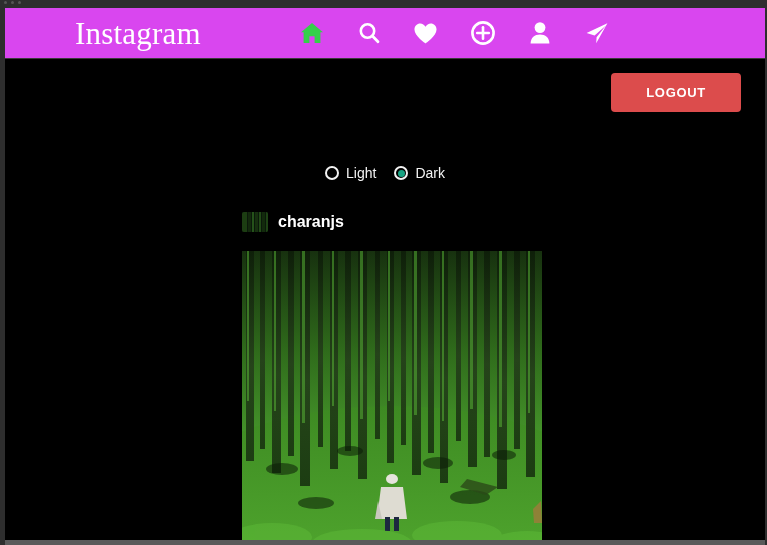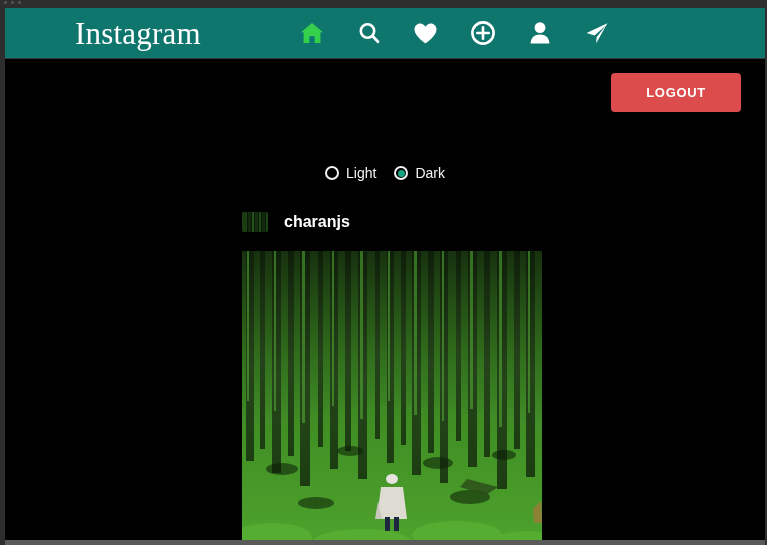--- a/index.html
+++ b/index.html
@@ -42,21 +42,21 @@
     width: 760px;
     height: 532px;
     background: #000000;
     overflow: hidden;
   }
 
   
   #navbar {
     position: relative;
     height: 50px;
-    background: #0f766e;
+    background: #d946ef;
     border-bottom: 1px solid #3a3a3a;
     display: flex;
     align-items: center;
   }
   #brand {
     color: #ffffff;
     font-family: "Liberation Serif", serif;
     font-size: 31px;
     line-height: 1;
     margin-left: 70px;
@@ -144,21 +144,21 @@
   
   #post {
     position: absolute;
     left: 237px;
     top: 148px;
     width: 300px;
   }
   #post-header {
     display: flex;
     align-items: center;
-    gap: 16px;
+    gap: 10px;
     height: 30px;
   }
   #post-avatar {
     width: 26px;
     height: 20px;
     border-radius: 2px;
     overflow: hidden;
     flex: none;
     background: #0b1a0b;
   }

